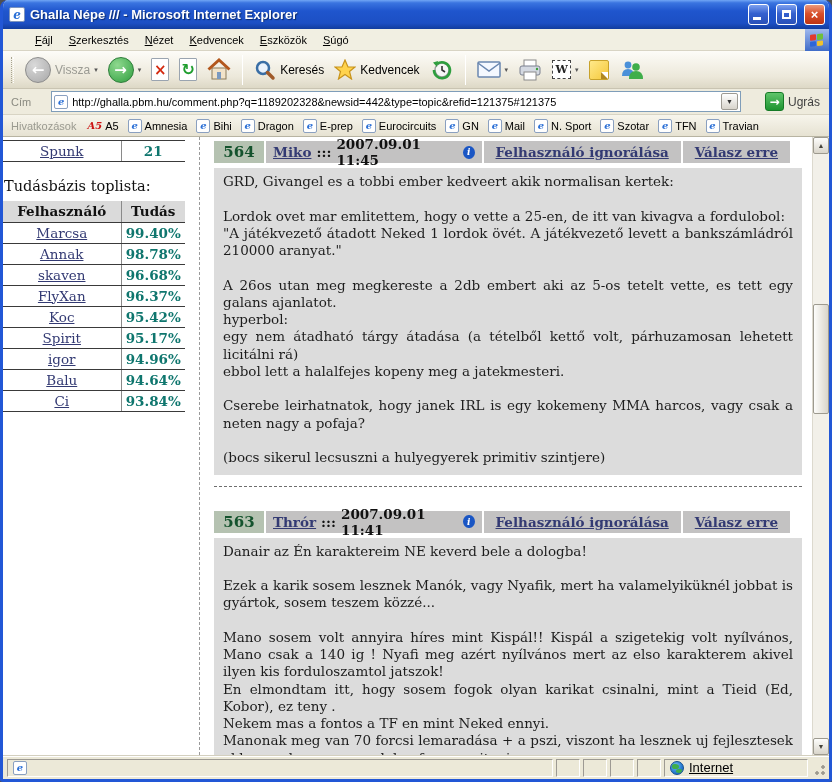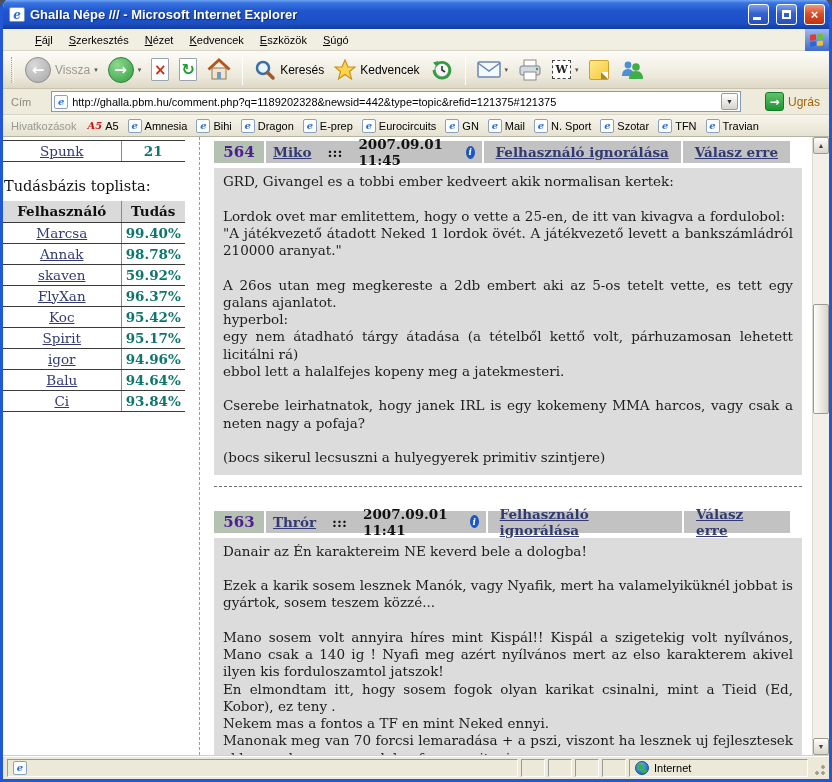--- a/index.html
+++ b/index.html
@@ -75,21 +75,21 @@
   .addr-field{ flex:1; height:21px; background:#fff; border:1px solid #7f9db9;
     display:flex; align-items:center; gap:4px; padding:0 2px; overflow:hidden; }
   .addr-url{ font-size:11px; color:#000; white-space:nowrap; }
   .addr-drop{ width:17px; height:17px; margin-left:auto; flex:0 0 auto;
     background:linear-gradient(180deg,#fff,#d8d4cc); border:1px solid #9d9a93; border-radius:2px;
     display:flex; align-items:center; justify-content:center; font-size:7px; color:#333; }
   .go-btn{ display:flex; align-items:center; gap:4px; padding:1px 4px; }
   .go-circle{ width:19px; height:19px; border-radius:3px; background:linear-gradient(180deg,#5fc46a,#1e9431);
     border:1px solid #157a26; color:#fff; display:flex; align-items:center; justify-content:center;
     font:bold 12px "DejaVu Sans",sans-serif; }
-  .go-label{ font-size:12px; color:#a16207; }
+  .go-label{ font-size:12px; color:#404040; }
 
   
   .linksbar{ height:22px; flex:0 0 22px; display:flex; align-items:center; gap:1px;
     background:linear-gradient(180deg,#f7f5ec,#e6e2d2); border-bottom:1px solid #b8b4a2;
     padding:0 4px 0 8px; overflow:hidden; }
   .links-label{ font-size:11px; color:#9a9a90; margin-right:6px; }
   .link-item{ display:flex; align-items:center; gap:3px; font-size:11px; color:#000; padding:1px 4px; white-space:nowrap; }
   .mini-ie{ display:inline-flex; width:14px; height:14px; background:#fff; border:1px solid #8aa0c0;
     border-radius:2px; align-items:center; justify-content:center;
     font:italic bold 10px "DejaVu Serif",serif; color:#2a6fd6; }
@@ -110,23 +110,23 @@
   .side-table .c1{ width:118px; } .side-table .c2{ width:64px; border-left:1px solid #8a8a8a; }
   .side-table th{ background:#dadada; font-weight:bold; color:#111; }
   .top-row td{ border-top:1px solid #3a3a3a; }
   .side-link{ color:#333a73; text-decoration:underline; }
   .side-val{ font-weight:bold; color:#0f766e; }
   .side-heading{ font-size:14.5px; color:#111; margin:16px 0 7px 1px; }
 
   
   .post{ margin-bottom:24px; }
   .post-header{ display:flex; gap:2px; height:22px; margin-right:12px; }
-  .ph-num{ flex:0 0 50px; background:#b5c2b1; color:#4c1d95; font-weight:bold; font-size:15px;
+  .ph-num{ flex:0 0 50px; background:#b5c2b1; color:#14532d; font-weight:bold; font-size:15px;
     display:flex; align-items:center; justify-content:center; }
-  .ph-main{ flex:1; background:#c3c2c2; display:flex; align-items:center; gap:16px; padding:0 7px;
+  .ph-main{ flex:1; background:#c3c2c2; display:flex; align-items:center; gap:5px; padding:0 7px;
     font-size:13.5px; font-weight:bold; color:#111; }
   .ph-cell{ background:#c3c2c2; display:flex; align-items:center; padding:0 12px;
     font-size:13.5px; font-weight:bold; }
   .post-link{ color:#333a73; text-decoration:underline; font-weight:bold; }
   .info-dot{ width:13px; height:13px; border-radius:50%; background:#1a56c4; color:#fff;
     display:inline-flex; align-items:center; justify-content:center;
     font:italic bold 9px "DejaVu Serif",serif; margin-left:2px; }
   .post-body{ background:#dcdcdc; margin:5px 0 0 0; padding:5px 9px 8px 9px;
     font-size:13.5px; line-height:1.28; color:#1d1d1d; white-space:pre-wrap; text-align:justify; }
   .post-sep{ height:0; border-bottom:1px dashed #6e6e6e; margin-top:11px; }
@@ -141,21 +141,21 @@
   .sb-thumb{ position:absolute; left:0; right:0; top:150px; height:110px;
     background:linear-gradient(90deg,#fdfdfb,#d9d5ca); border:1px solid #9d9a8f; border-radius:2px; }
 
   
   .statusbar{ height:24px; flex:0 0 24px; background:#ece9d8; border-top:1px solid #d4d0bf;
     box-shadow:inset 0 1px 0 #fff; display:flex; align-items:center; gap:3px; padding:2px 3px 2px 4px; }
   .st-pane{ height:18px; border:1px solid; border-color:#9d9a93 #fff #fff #9d9a93;
     display:flex; align-items:center; gap:5px; padding:0 5px; }
   .st-main{ flex:1; }
   .st-mini{ width:24px; }
-  .st-zone{ width:179px; font-size:11px; color:#000; }
+  .st-zone{ width:144px; font-size:13px; color:#000;text-decoration:underline; }
   .globe{ width:14px; height:14px; border-radius:50%;
     background:radial-gradient(circle at 38% 32%,#7ec0f0 0%,#2a7fd4 55%,#1a5ca8 100%);
     position:relative; overflow:hidden; border:1px solid #14508f; }
   .globe::before{ content:""; position:absolute; left:1px; top:2px; width:7px; height:5px;
     background:#3fae4a; border-radius:40% 60% 50% 50%; }
   .globe::after{ content:""; position:absolute; right:1px; bottom:1px; width:6px; height:4px;
     background:#3fae4a; border-radius:60% 40% 50% 50%; }
   .resize-grip{ width:13px; height:13px; margin-left:2px; align-self:flex-end;
     background:
       radial-gradient(circle at 10px 3px,#9d9a8f 1.5px,transparent 2px),
@@ -367,21 +367,21 @@
         <tr>
           <td class="c1"><span class="side-link">Marcsa</span></td>
           <td class="c2"><span class="side-val">99.40%</span></td>
         </tr>
         <tr>
           <td class="c1"><span class="side-link">Annak</span></td>
           <td class="c2"><span class="side-val">98.78%</span></td>
         </tr>
         <tr>
           <td class="c1"><span class="side-link">skaven</span></td>
-          <td class="c2"><span class="side-val">59.92%</span></td>
+          <td class="c2"><span class="side-val">96.68%</span></td>
         </tr>
         <tr>
           <td class="c1"><span class="side-link">FlyXan</span></td>
           <td class="c2"><span class="side-val">96.37%</span></td>
         </tr>
         <tr>
           <td class="c1"><span class="side-link">Koc</span></td>
           <td class="c2"><span class="side-val">95.42%</span></td>
         </tr>
         <tr>

